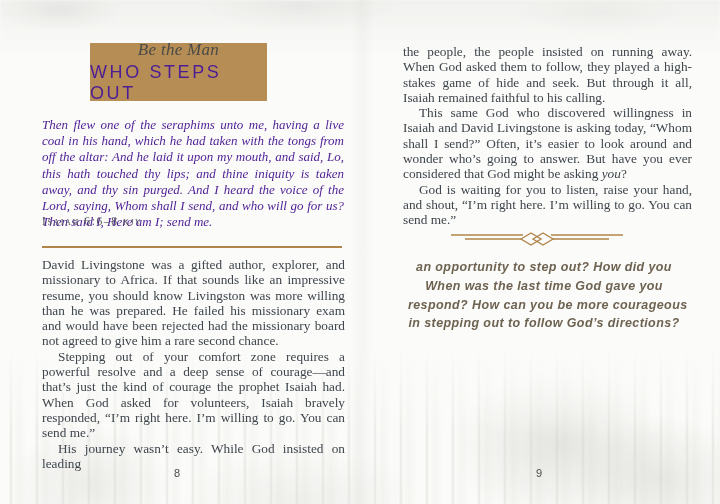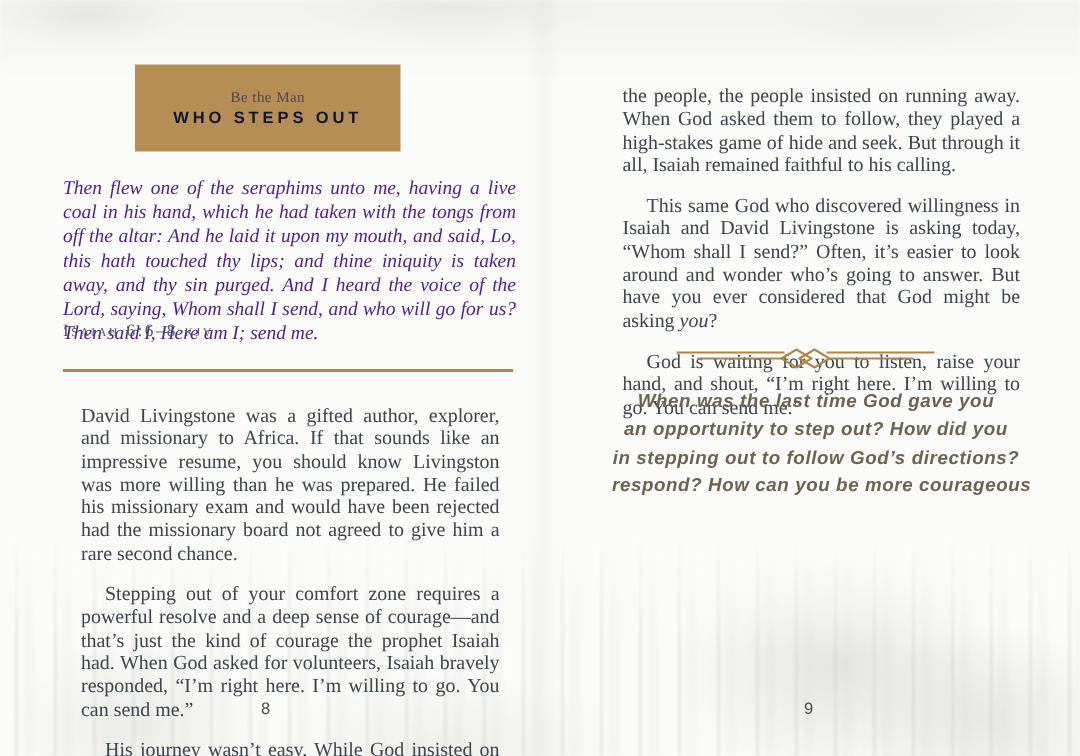--- a/index.html
+++ b/index.html
@@ -43,46 +43,46 @@
   }
 
   
   .title-box{
     position:absolute;left:90px;top:43px;width:177px;height:58px;z-index:1;
     background:#b68e55;
     display:flex;flex-direction:column;align-items:center;justify-content:center;
     gap:2px;
   }
   .title-line1{
-    font-size:10px;color:#4a4a48;letter-spacing:.3px;
+    font-style:italic;font-size:17px;color:#4a4a48;letter-spacing:.3px;
   }
   .title-line2{
     font-family:"Liberation Sans","DejaVu Sans",sans-serif;
-    font-weight:bold;font-size:11px;letter-spacing:2.6px;color:#0f172a;
+    font-weight:normal;font-size:18px;letter-spacing:2.6px;color:#4c1d95;
   }
   .scripture{
     position:absolute;left:42px;top:117px;width:302px;z-index:1;
     font-style:italic;font-size:13px;line-height:16.2px;color:#4c1d95;
     text-align:justify;
   }
   .citation{
     position:absolute;left:42px;top:215px;width:268px;z-index:1;
     text-align:left;font-variant:small-caps;font-size:11.5px;
     letter-spacing:1.6px;color:#54585c;
   }
   .rule{
     position:absolute;left:42px;top:246px;width:300px;height:2px;z-index:1;
     background:#b1854a;
   }
   .body-text{
     font-size:13.3px;line-height:15.3px;color:#3e454c;text-align:justify;z-index:1;
   }
   .body-left{position:absolute;left:42px;top:257px;width:303px;}
   .body-right{position:absolute;left:403px;top:44px;width:289px;}
-  .body-text p{margin:12px;}
+  .body-text p{margin:0;}
   .body-text p.ind{text-indent:16px;}
   .pagenum{
     position:absolute;top:467px;z-index:1;text-align:center;
     font-family:"Liberation Sans","DejaVu Sans",sans-serif;
     font-size:11px;color:#4c4c4c;
   }
   .pagenum-left{left:42px;width:270px;}
   .pagenum-right{left:403px;width:272px;}
 
   
@@ -137,21 +137,21 @@
       <path d="M4 6 H76"></path>
       <path d="M104 6 H176"></path>
       <path d="M18 10 H74"></path>
       <path d="M106 10 H162"></path>
       <path d="M74 10 L84 4 L94 10 L84 16 Z"></path>
       <path d="M86 10 L96 4 L106 10 L96 16 Z"></path>
     </g>
   </svg>
 
   <div class="question">
+    <div>an opportunity to step out? How did you</div>
     <div>When was the last time God gave you</div>
-    <div>an opportunity to step out? How did you</div>
+    <div>respond? How can you be more courageous</div>
     <div>in stepping out to follow God’s directions?</div>
-    <div>respond? How can you be more courageous</div>
   </div>
 
   <div class="pagenum pagenum-right">9</div>
 
 </div>
 
 </body></html>

